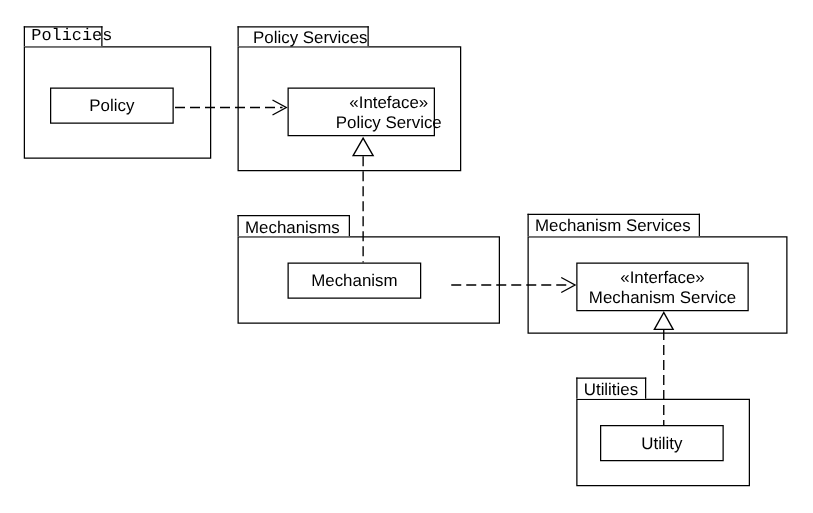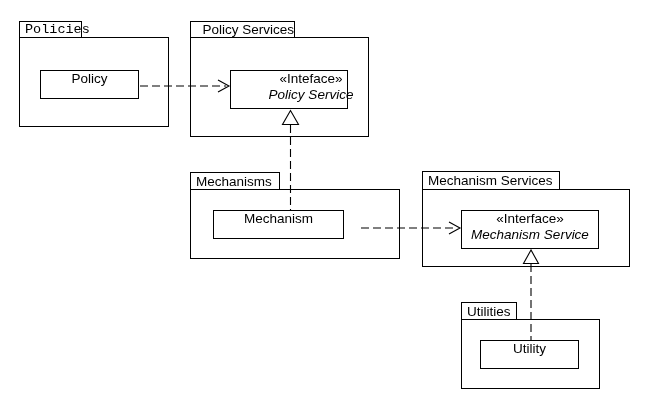--- a/index.html
+++ b/index.html
@@ -33,28 +33,28 @@
     z-index: 1;
   }
   .cls {
     position: absolute;
     box-sizing: border-box;
     border: 1px solid #000000;
     background: #ffffff;
     display: flex;
     flex-direction: column;
     align-items: center;
-    justify-content: flex-start;
+    justify-content: center;
     text-align: center;
     font-size: 13.5px;
     line-height: 16px;
     z-index: 3;
     white-space: nowrap;
   }
-  .cls .iface-name { font-style: italic; }
+  .cls .iface-name { }
   #connectors {
     position: absolute;
     left: 0; top: 0;
     width: 650px; height: 410px;
     z-index: 4;
     pointer-events: none;
   }
   #connectors path.dash { stroke: #000000; stroke-width: 1.1; fill: none; stroke-dasharray: 8 4; }
   #connectors polyline.openhead { stroke: #000000; stroke-width: 1.1; fill: none; }
   #connectors polygon.tri { stroke: #000000; stroke-width: 1.1; fill: #ffffff; }
@@ -88,21 +88,21 @@
 
   <div class="cls" style="left:40px; top:70px; width:99px; height:29px;">
     <span>Policy</span>
   </div>
 
   <div class="cls" style="left:230px; top:70px; width:118px; height:39px;padding-left:44px;">
     <span class="stereo">«Inteface»</span>
     <span class="iface-name">Policy Service</span>
   </div>
 
-  <div class="cls" style="left:213px; top:210px; width:131px; height:29px;">
+  <div class="cls" style="left:230px; top:210px; width:107px; height:29px;">
     <span>Mechanism</span>
   </div>
 
   <div class="cls" style="left:480px; top:340px; width:99px; height:29px;">
     <span>Utility</span>
   </div>
 
   <div class="cls" style="left:461px; top:210px; width:138px; height:39px;">
     <span class="stereo">«Interface»</span>
     <span class="iface-name">Mechanism Service</span>

